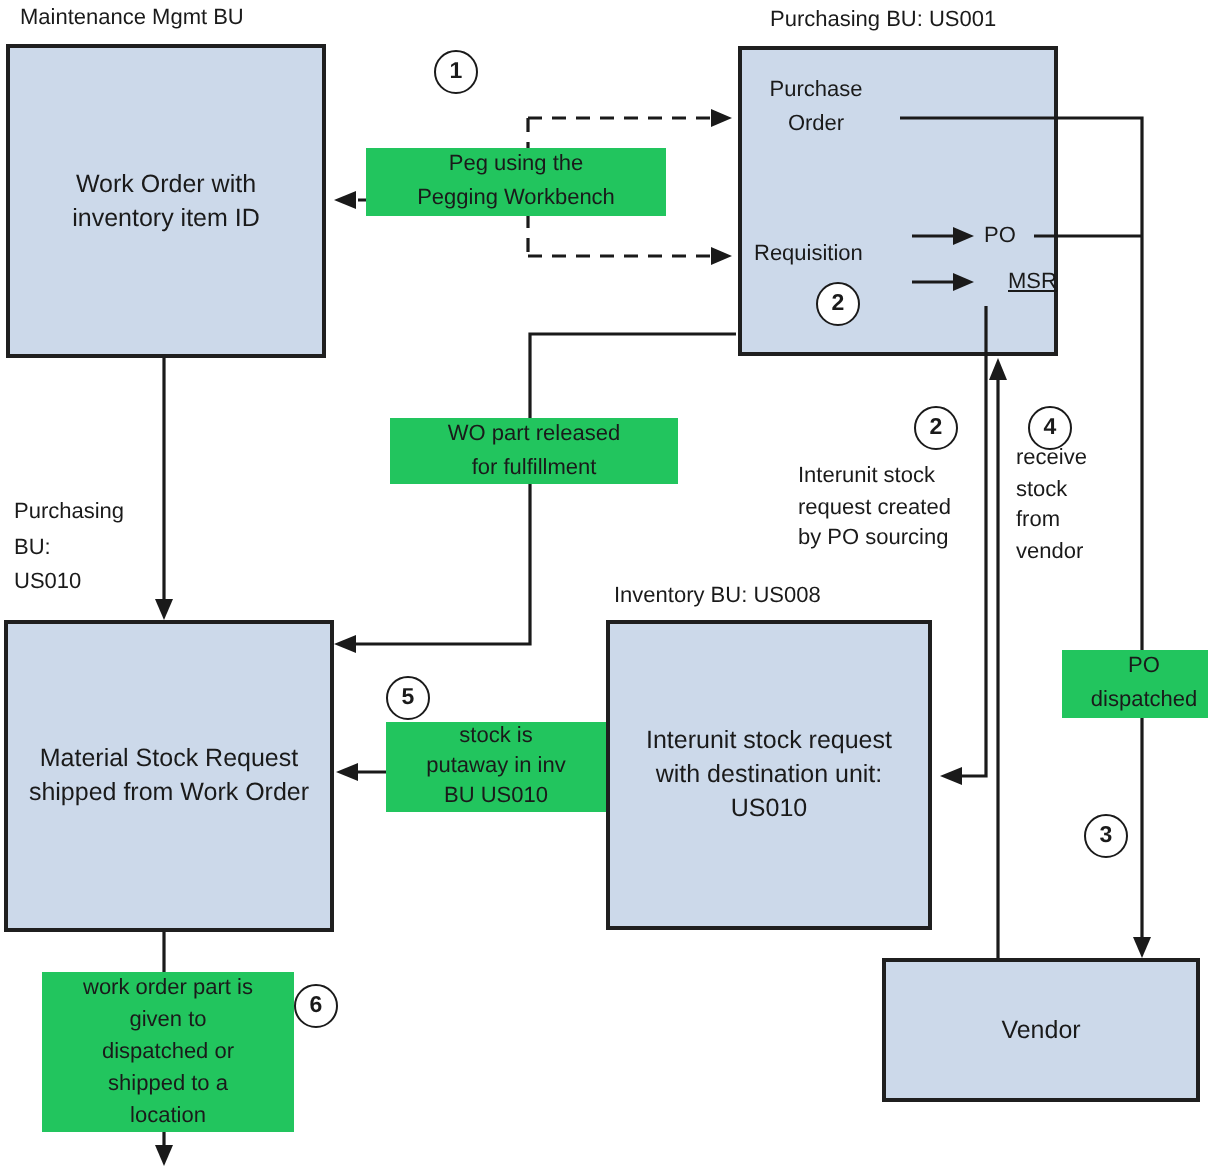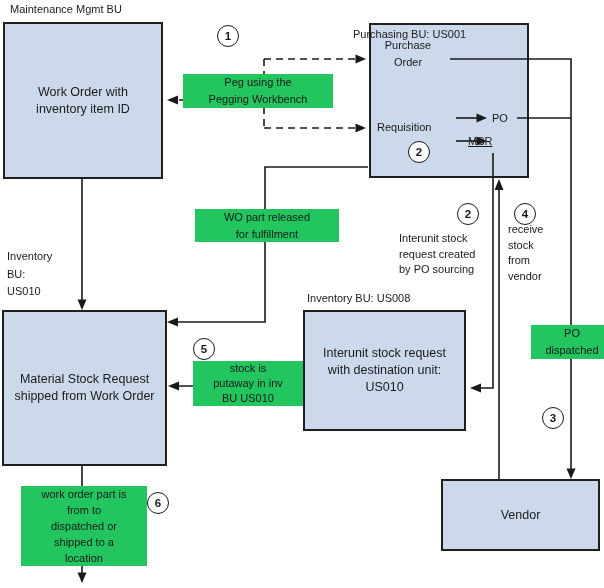--- a/index.html
+++ b/index.html
@@ -35,21 +35,21 @@
     <div>inventory item ID</div>
   </div>
 
   <div class="node" style="left:369px;top:23px;width:160px;height:155px;"></div>
 
   <div class="node" style="left:2px;top:310px;width:165px;height:156px;">
     <div>Material Stock Request</div>
     <div>shipped from Work Order</div>
   </div>
 
-  <div class="node" style="left:303px;top:310px;width:163px;height:121px;">
+  <div class="node" style="left:303px;top:310px;width:163px;height:155px;">
     <div>Interunit stock request</div>
     <div>with destination unit:</div>
     <div>US010</div>
   </div>
 
   <div class="node" style="left:441px;top:479px;width:159px;height:72px;">
     <div>Vendor</div>
   </div>
 
   <svg class="layer-svg" width="604" height="588" viewBox="0 0 604 588">
@@ -113,35 +113,35 @@
       <path class="conn dash" d="M264,128 H356"></path>
         <polygon class="head" points="366,128 355.5,123.5 355.5,132.5"></polygon>
     </g>
     <g>
       <path class="conn dash" d="M258,100 H174"></path>
         <polygon class="head" points="167,100 178,95.5 178,104.5"></polygon>
     </g>
   </svg>
 
   <div class="lbl" style="left:10px;top:1px;">Maintenance Mgmt BU</div>
-  <div class="lbl" style="left:353px;top:2px;margin-top:24px;">Purchasing BU: US001</div>
+  <div class="lbl" style="left:385px;top:2px;">Purchasing BU: US001</div>
   <div class="lbl" style="left:307px;top:290px;">Inventory BU: US008</div>
   <div class="lbl" style="left:7px;top:248px;line-height:17.5px;">
-    <div>Inventory</div>
+    <div>Purchasing</div>
     <div>BU:</div>
     <div>US010</div>
   </div>
 
   <div class="lbl center" style="left:375px;top:37px;width:66px;">
     <div>Purchase</div>
     <div>Order</div>
   </div>
   <div class="lbl" style="left:377px;top:119px;">Requisition</div>
   <div class="lbl" style="left:492px;top:110px;">PO</div>
-  <div class="lbl" style="left:468px;top:133px;text-decoration:underline;">MSR</div>
+  <div class="lbl" style="left:504px;top:133px;text-decoration:underline;">MSR</div>
 
   <div class="lbl center wbg" style="left:183px;top:74px;width:146px;">
     <div>Peg using the</div>
     <div>Pegging Workbench</div>
   </div>
 
   <div class="lbl center wbg" style="left:195px;top:209px;width:140px;line-height:16.5px;">
     <div>WO part released</div>
     <div>for fulfillment</div>
   </div>
@@ -165,21 +165,21 @@
   </div>
 
   <div class="lbl center wbg" style="left:193px;top:361px;width:106px;line-height:15px;">
     <div>stock is</div>
     <div>putaway in inv</div>
     <div>BU US010</div>
   </div>
 
   <div class="lbl center wbg" style="left:21px;top:486px;width:122px;line-height:16px;">
     <div>work order part is</div>
-    <div>from to</div>
+    <div>given to</div>
     <div>dispatched or</div>
     <div>shipped to a</div>
     <div>location</div>
   </div>
 
   <div class="step-circle" style="left:217px;top:25px;">
     <span>1</span>
   </div>
   <div class="step-circle" style="left:408px;top:141px;">
     <span>2</span>

